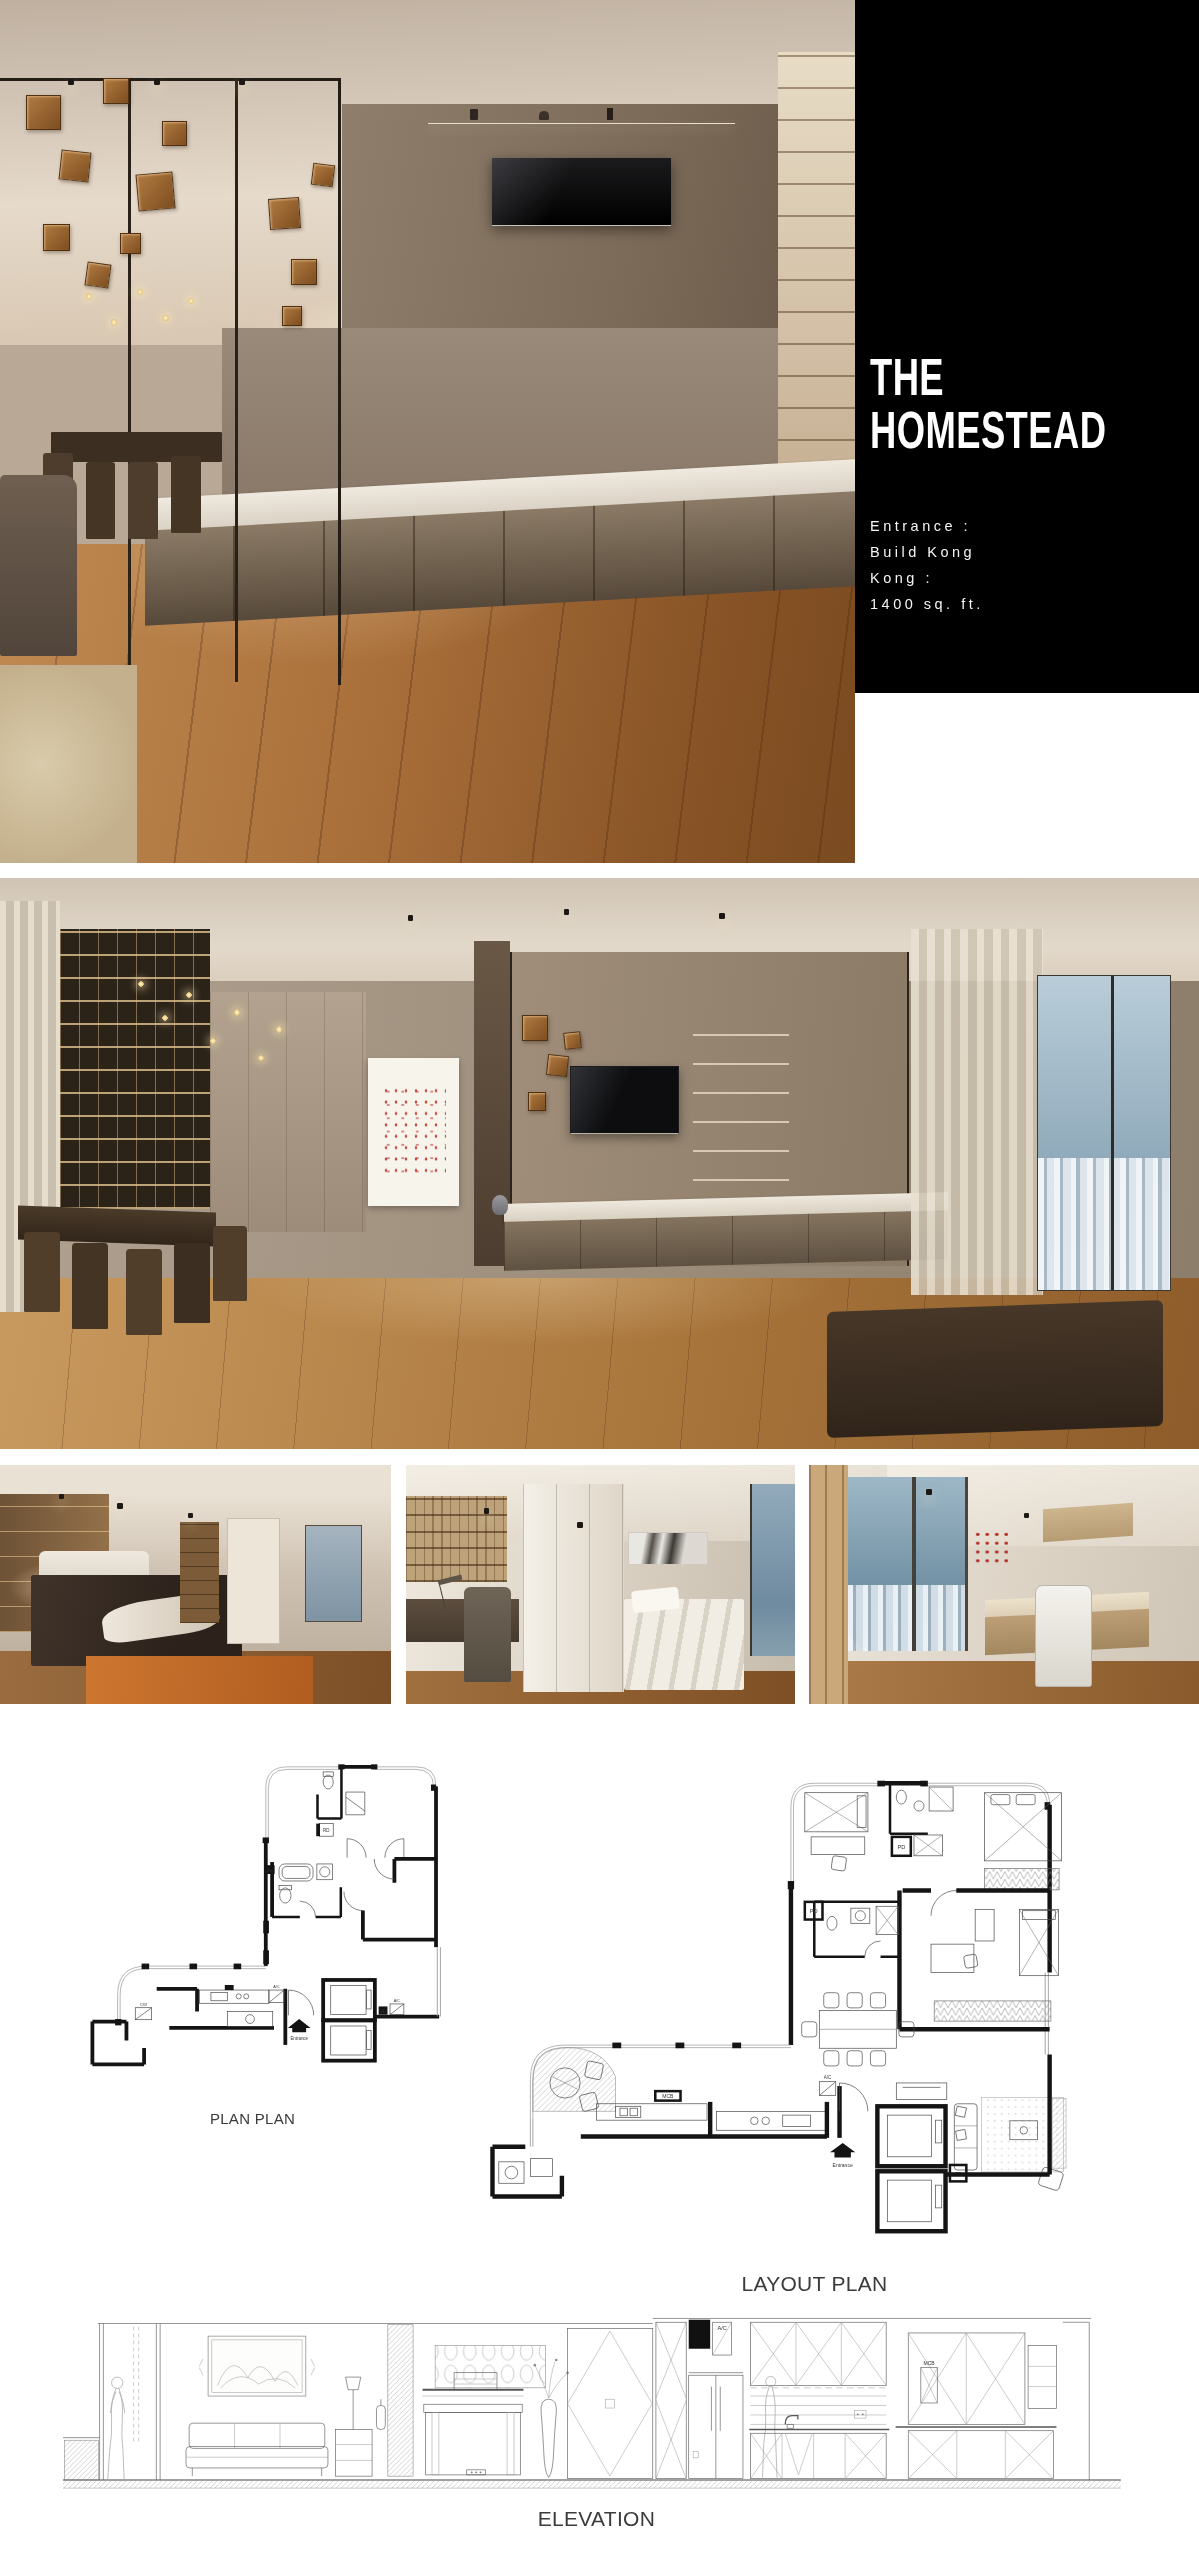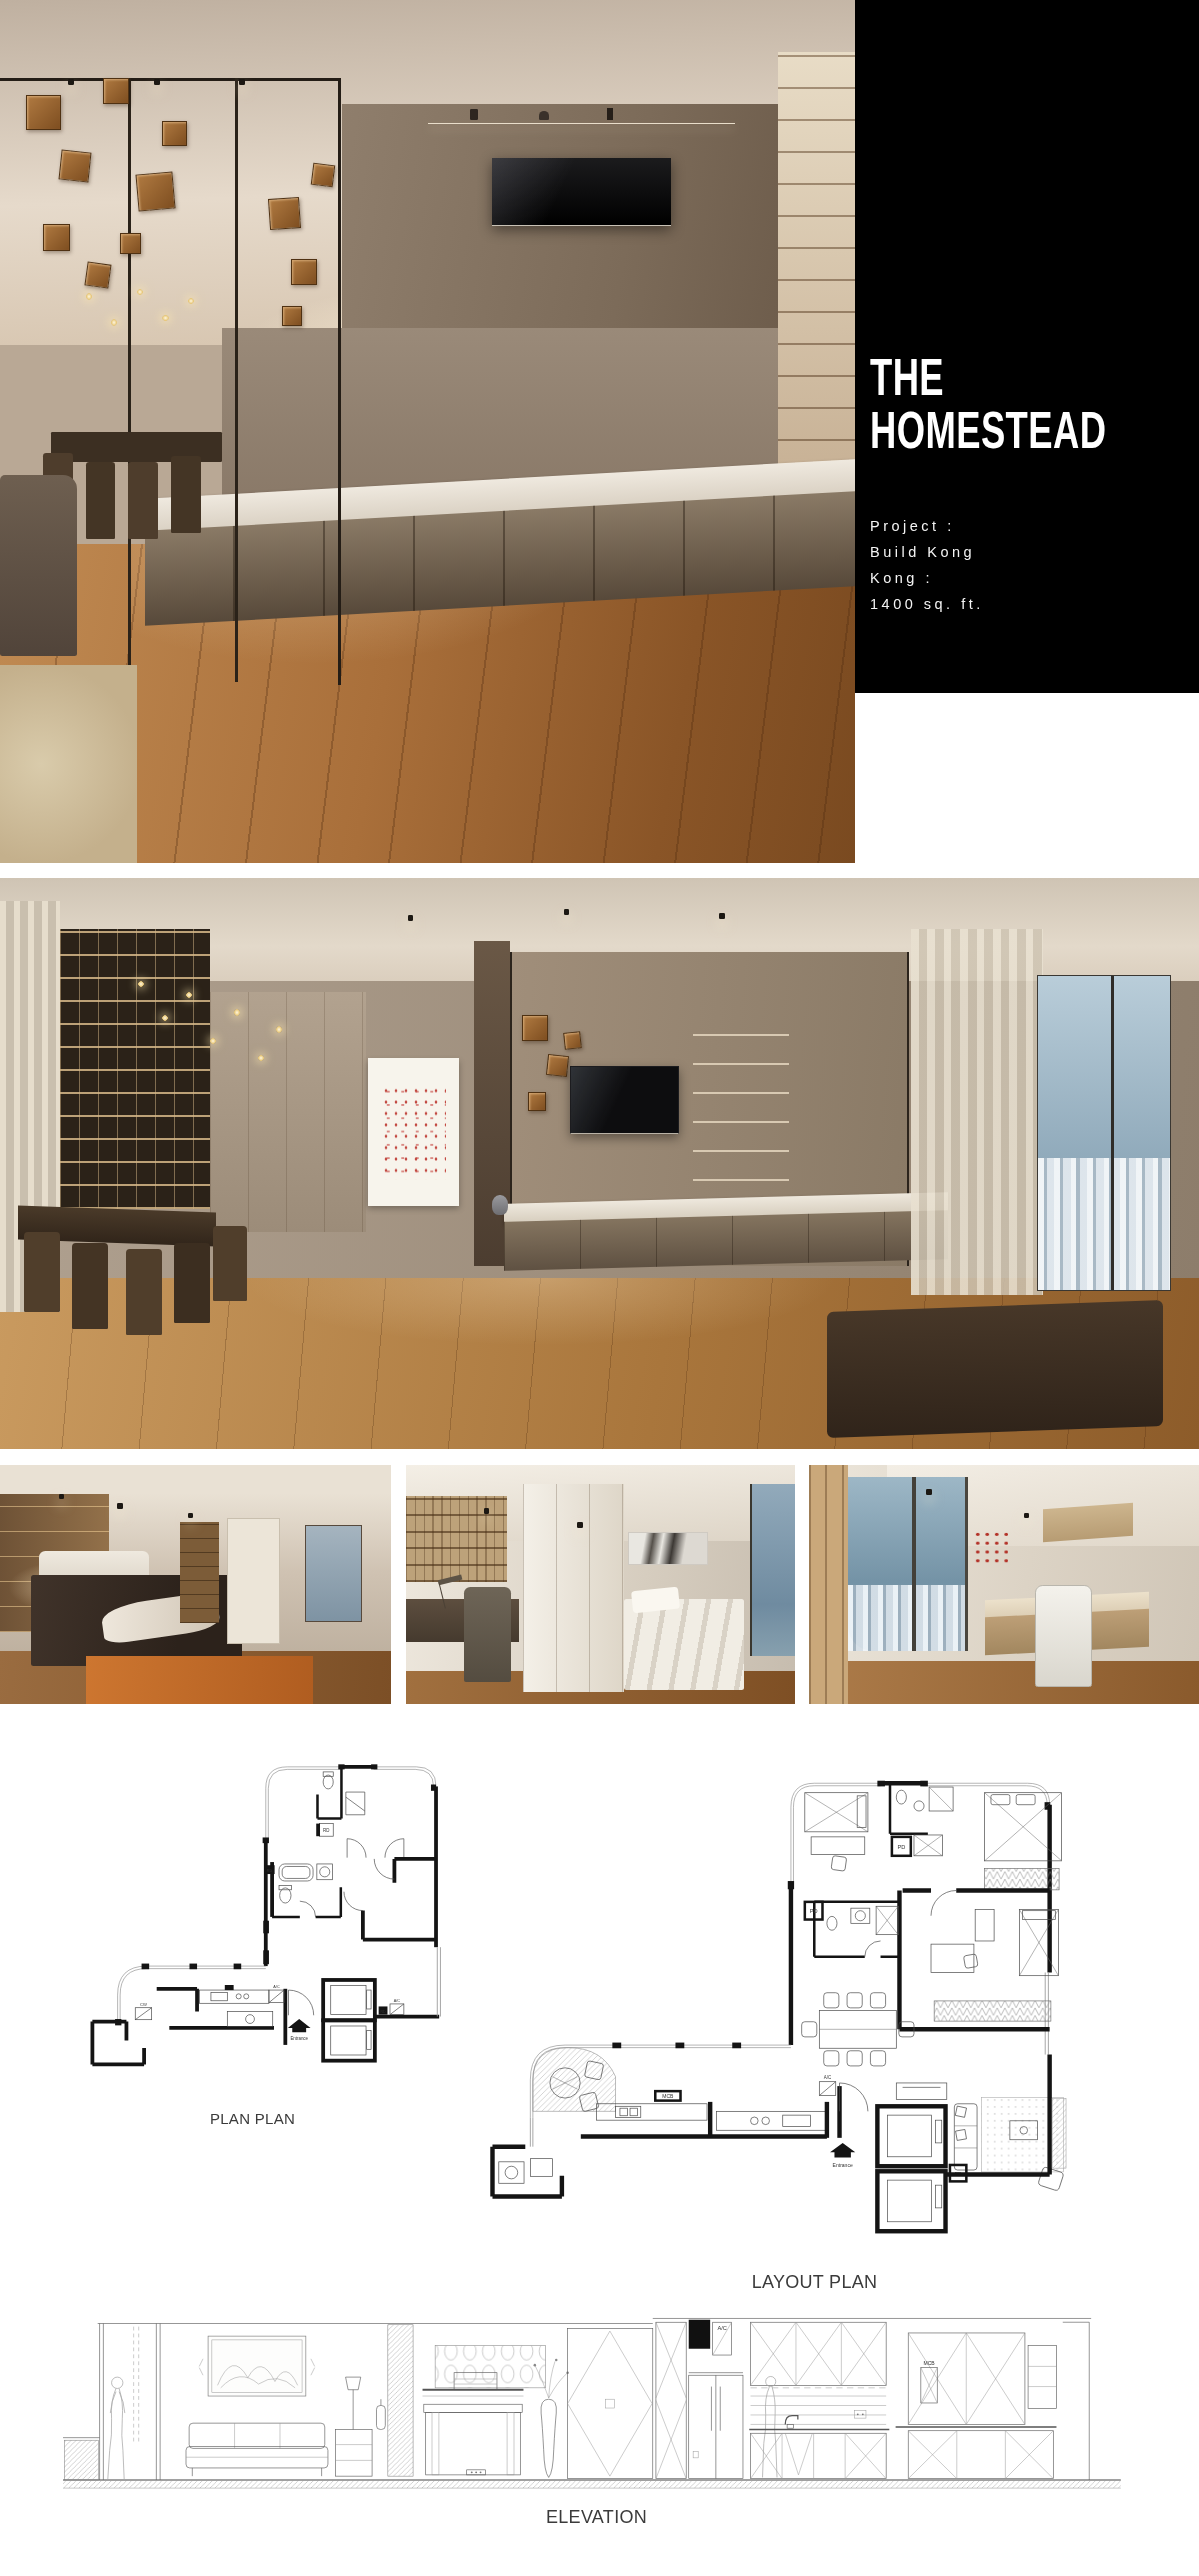--- a/index.html
+++ b/index.html
@@ -13,21 +13,21 @@
         background:radial-gradient(#fff7e0,#e8c87a 60%,rgba(232,200,122,0) 75%);
         box-shadow:0 0 8.8px 2.5px rgba(255,233,176,.55)}
   .spot{position:absolute;width:5.7px;height:5.7px;background:#1c1813;border-radius:1.3px;
         box-shadow:0 6.3px 11.4px 1.3px rgba(255,240,210,.35)}
   .info-panel{position:absolute;left:855px;top:0;width:344px;height:693px;color:#ffffff;box-sizing:border-box;padding:0 0 8px 15px}
   .title{margin:351px 0 0 0;font-size:52px;line-height:53px;font-weight:bold;letter-spacing:0.6px;
          transform:scaleX(.70);transform-origin:left top;white-space:nowrap}
   .title span{display:block}
   .meta{margin-top:56px;font-size:14.5px;line-height:26px;letter-spacing:3.5px;color:#f4f4f4;white-space:nowrap}
   .services{margin-top:32px;font-size:14.5px;line-height:25px;letter-spacing:3.5px;color:#f4f4f4;white-space:nowrap}
-  .plan-label{position:absolute;font-size:18px;letter-spacing:0.3px;color:#3b3b3b;text-align:center;width:379px}
+  .plan-label{position:absolute;font-size:21px;letter-spacing:0.3px;color:#3b3b3b;text-align:center;width:379px}
   
   .w{stroke:#141414;stroke-width:6;fill:none}
   .w7{stroke:#141414;stroke-width:7;fill:none}
   .w5{stroke:#141414;stroke-width:4;fill:none}
   .t{stroke:#4a4a4a;stroke-width:1.1;fill:none}
   .t8{stroke:#6a6a6a;stroke-width:.8;fill:none}
   .win{stroke:#8a8a8a;stroke-width:1;fill:none}
   .blk{fill:#141414;stroke:none}
   .gr{stroke:#9a9a9a;stroke-width:1.4;fill:none}
   .e{stroke:#5a5a5a;stroke-width:1;fill:none}
@@ -86,21 +86,21 @@
     <div class="ly" style="left:0;top:55%;width:9%;height:21%;background:linear-gradient(#6e5f50,#51443a);border-radius:5px 14px 2.5px 2.5px"></div>
     <div class="ly" style="left:0;top:77%;width:16%;height:23%;background:radial-gradient(circle at 30% 50%,#d9cbab,#c4b08c 72%)"></div>
   </div>
 
   <aside class="info-panel" style="background:#000">
     <h1 class="title">
       <span>THE</span>
       <span>HOMESTEAD</span>
     </h1>
     <div class="meta">
-      <div>Project :</div>
+      <div>Entrance :</div>
       <div>Build Kong</div>
       <div>Kong :</div>
       <div>1400 sq. ft.</div>
     </div>
   </aside>
 
   <div class="photo" style="left:0;top:878px;width:1199px;height:571px" aria-label="Dining room render with full-height bookshelf wall, pendant lights, dot artwork, TV lounge and city window">
     <div class="ly" style="left:0;top:0;width:100%;height:20%;background:linear-gradient(#cfc4b4,#e3d9ca 60%,#d8cbba)"></div>
     <div class="ly" style="left:0;top:18%;width:100%;height:55%;background:linear-gradient(95deg,#b0a190,#9a8a78 60%,#8d7d6b)"></div>
     <div class="ly" style="left:0;top:70%;width:100%;height:30%;background:repeating-linear-gradient(95deg,rgba(70,35,10,0) 0 76px,rgba(70,35,10,.25) 76px 77px),linear-gradient(100deg,#c99a5f,#a9763c 55%,#8d5c2a)"></div>

